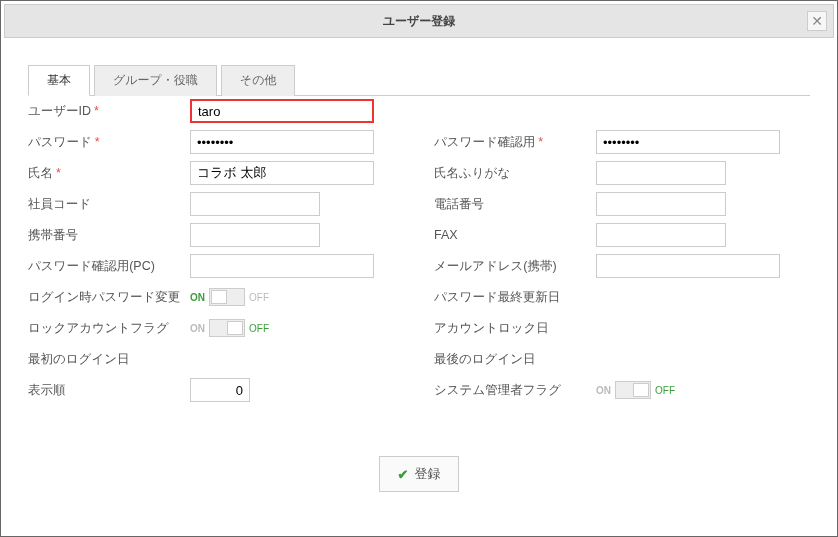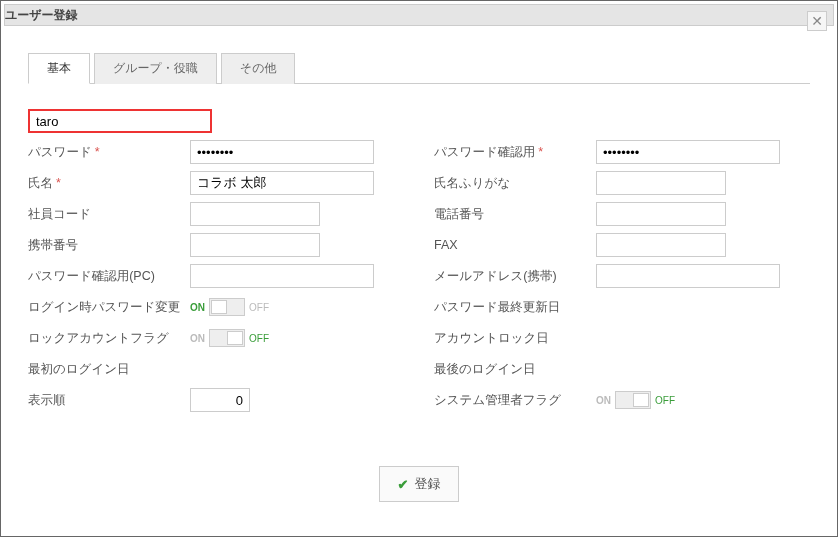--- a/index.html
+++ b/index.html
@@ -9,25 +9,25 @@
       color: #555;
       background: #fff;
       width: 838px;
       height: 537px;
       padding: 3px;
       border: 1px solid #666;
     }
     .dialog-header {
       background: #e5e5e5;
       border: 1px solid #ccc;
-      height: 22px;
+      height: 34px;
       position: relative;
       display: flex;
       align-items: center;
-      justify-content: flex-start;
+      justify-content: center;
     }
     .dialog-title {
       font-weight: bold;
       color: #444;
       font-size: 12px;
     }
     .close-btn {
       position: absolute;
       right: 6px;
       top: 6px;
@@ -41,21 +41,20 @@
       cursor: pointer;
       font-size: 14px;
       color: #888;
     }
     .dialog-body {
       padding: 26px 24px 20px 24px;
     }
     .tab-bar {
       border-bottom: 1px solid #ccc;
       display: flex;
-      margin-bottom: 22px;
     }
     .tab {
       border: 1px solid #ccc;
       border-bottom: none;
       background: #eee;
       padding: 6px 18px;
       margin-right: 4px;
       position: relative;
       top: 1px;
       cursor: pointer;
@@ -170,20 +169,23 @@
     <div class="tab active">基本</div>
     <div class="tab">グループ・役職</div>
     <div class="tab">その他</div>
   </div>
 
   <div class="form-columns">
 
     <div class="col">
 
       <div class="row">
+        <div class="lbl">
+          <span>ユーザーID</span><span class="req">*</span>
+        </div>
         <div class="fld">
           <input type="text" class="highlight" value="taro" style="">
         </div>
       </div>
 
       <div class="row">
         <div class="lbl">
           <span>パスワード</span><span class="req">*</span>
         </div>
         <div class="fld">

